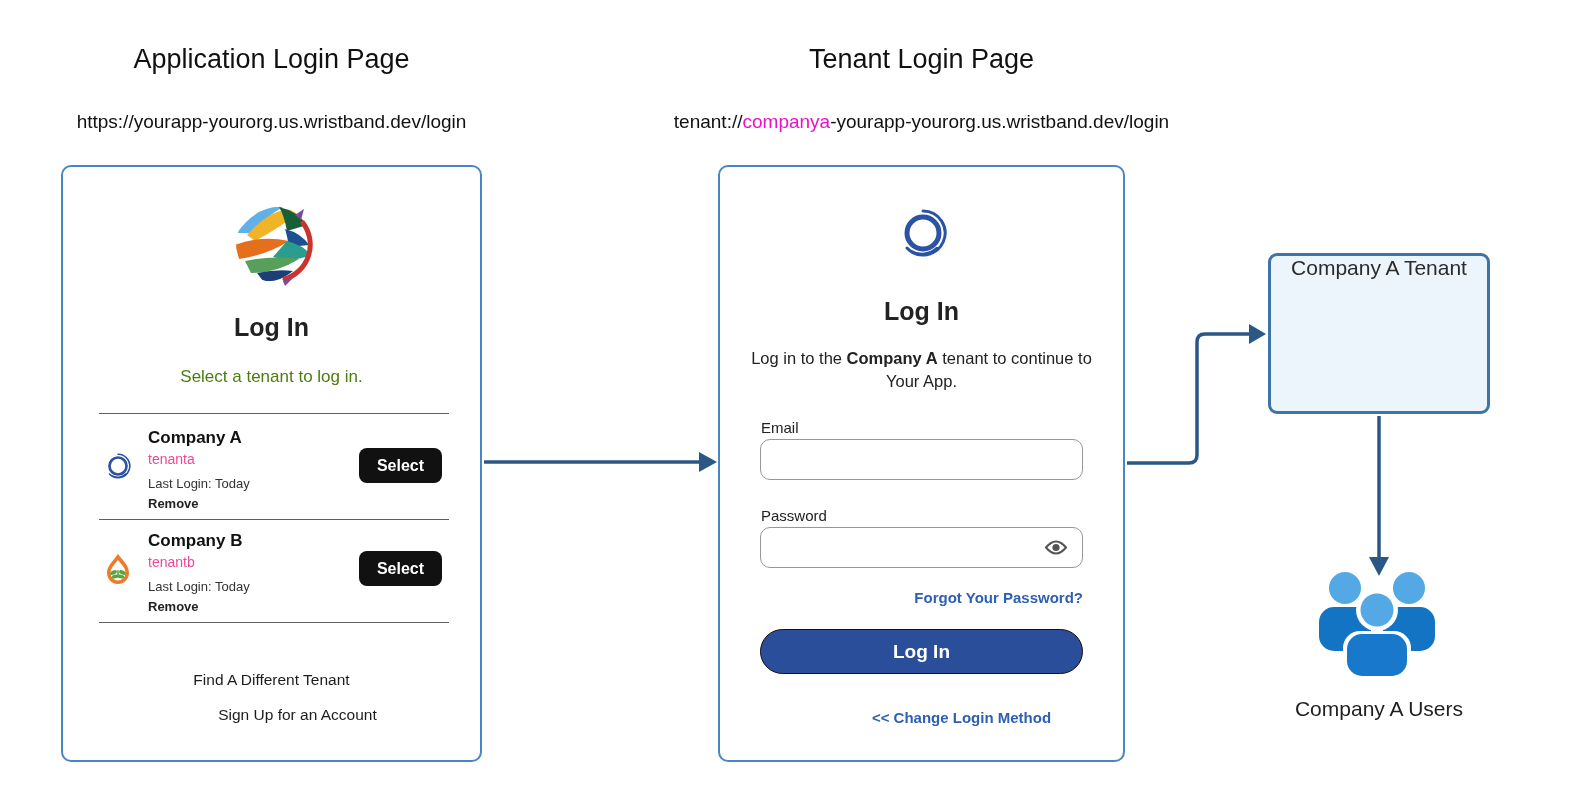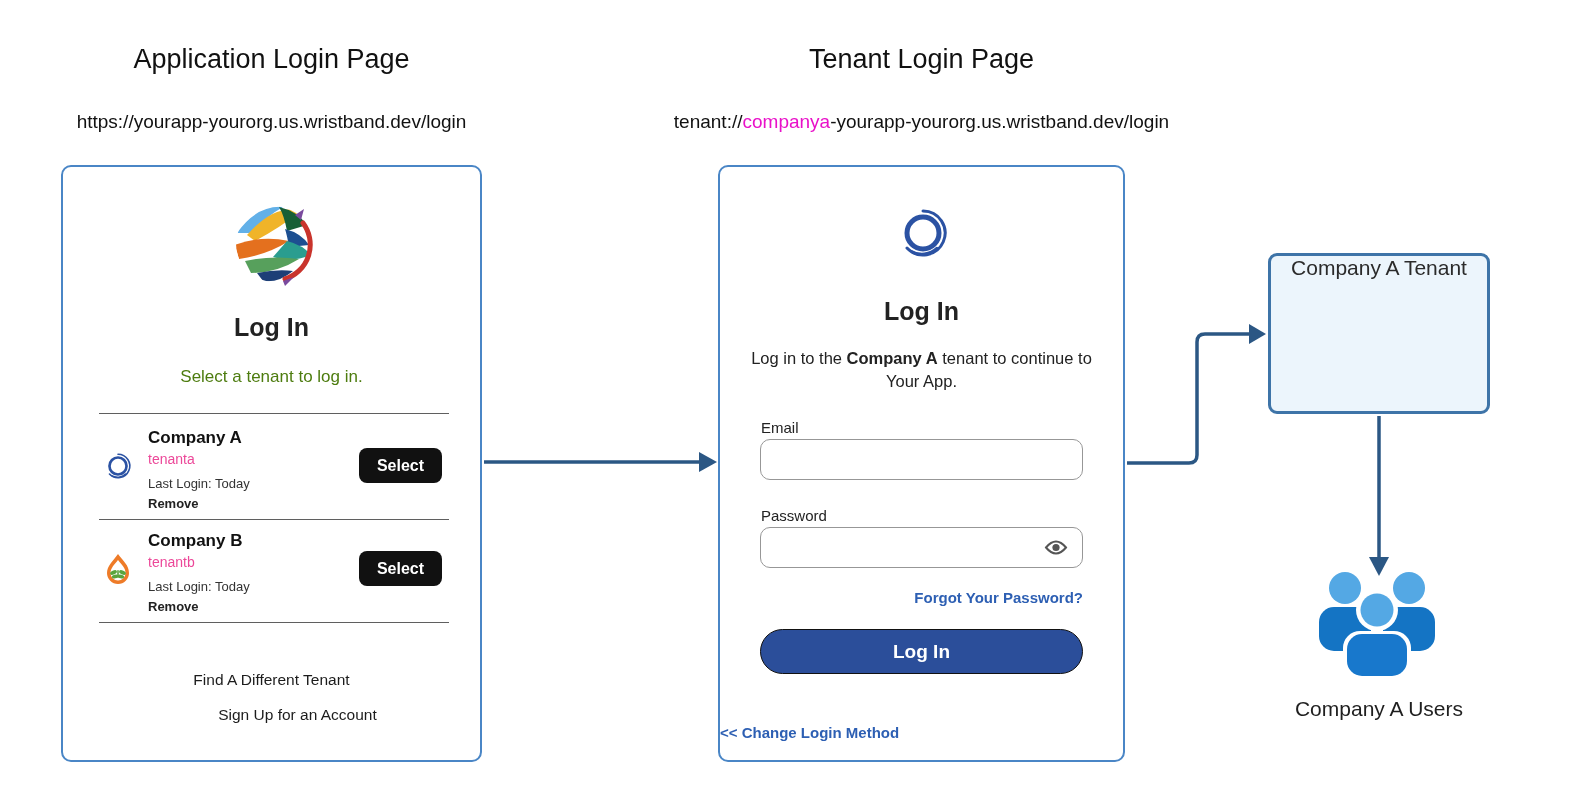--- a/index.html
+++ b/index.html
@@ -174,21 +174,21 @@
     <input class="text-input" style="top: 360px;" type="password">
     <svg class="abs" style="right:55px; top:372px; cursor:pointer;" width="24" height="17" viewBox="0 0 24 17">
       <path d="M2 8.5 Q12 -3.5 22 8.5 Q12 20.5 2 8.5 Z" fill="none" stroke="#555" stroke-width="2"></path>
       <circle cx="12" cy="8.5" r="3.6" fill="#555"></circle>
     </svg>
 
     <div class="abs link-blue" style="right:40px; top:422px; text-align:right;">Forgot Your Password?</div>
 
     <button class="login-btn" style="top:462px;">Log In</button>
 
-    <div class="abs link-blue" style="left:0; top:557px; width:100%; text-align:left;">&lt;&lt; Change Login Method</div>
+    <div class="abs link-blue" style="left:0; top:542px; width:100%; text-align:center;padding-left:40px;">&lt;&lt; Change Login Method</div>
   </div>
 
   <div class="abs tenant-box" style="left:1268px; top:253px; width:222px; height:161px;">
     <span class="tenant-box-label">Company A Tenant</span>
   </div>
 
   <svg class="abs" style="left:1309px; top:560px;" width="136" height="120" viewBox="0 0 136 120">
     <circle cx="36" cy="28" r="16" fill="#54a8e4"></circle>
     <circle cx="100" cy="28" r="16" fill="#54a8e4"></circle>
     <rect x="10" y="47" width="52" height="44" rx="15" fill="#1474c4"></rect>

